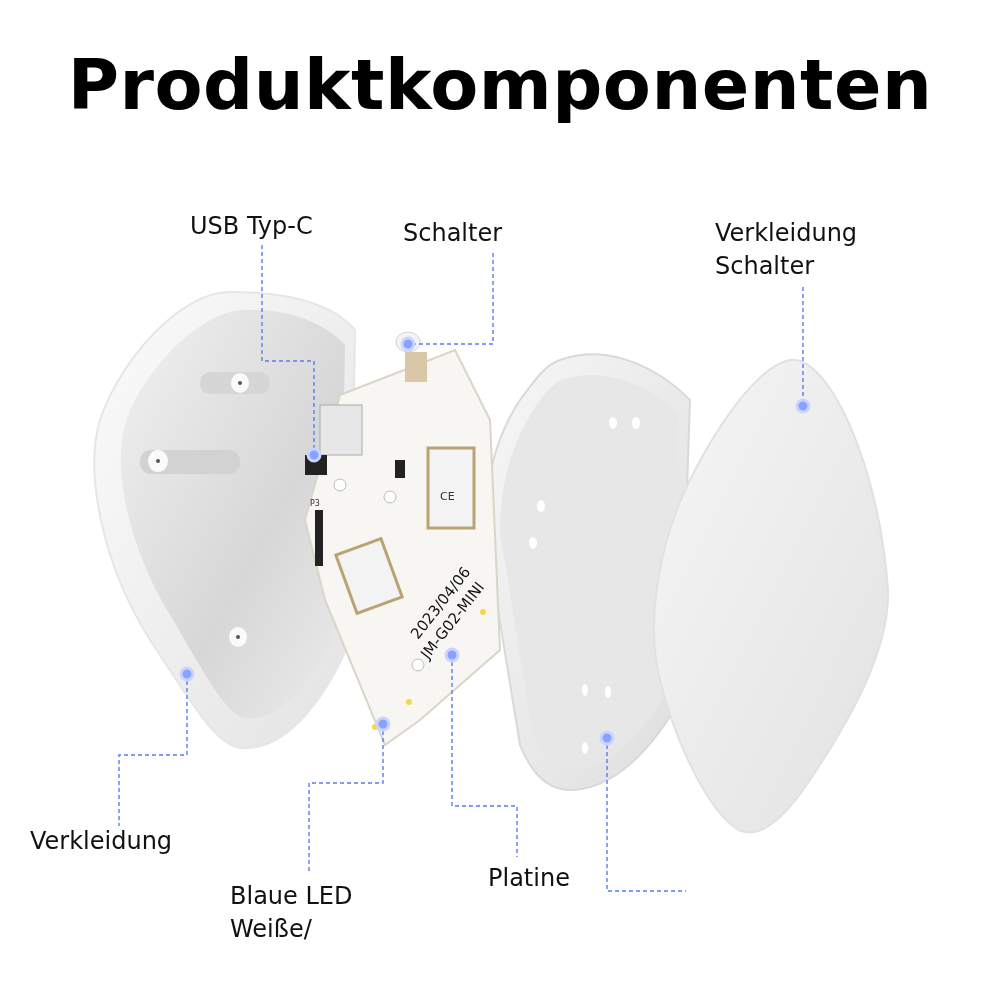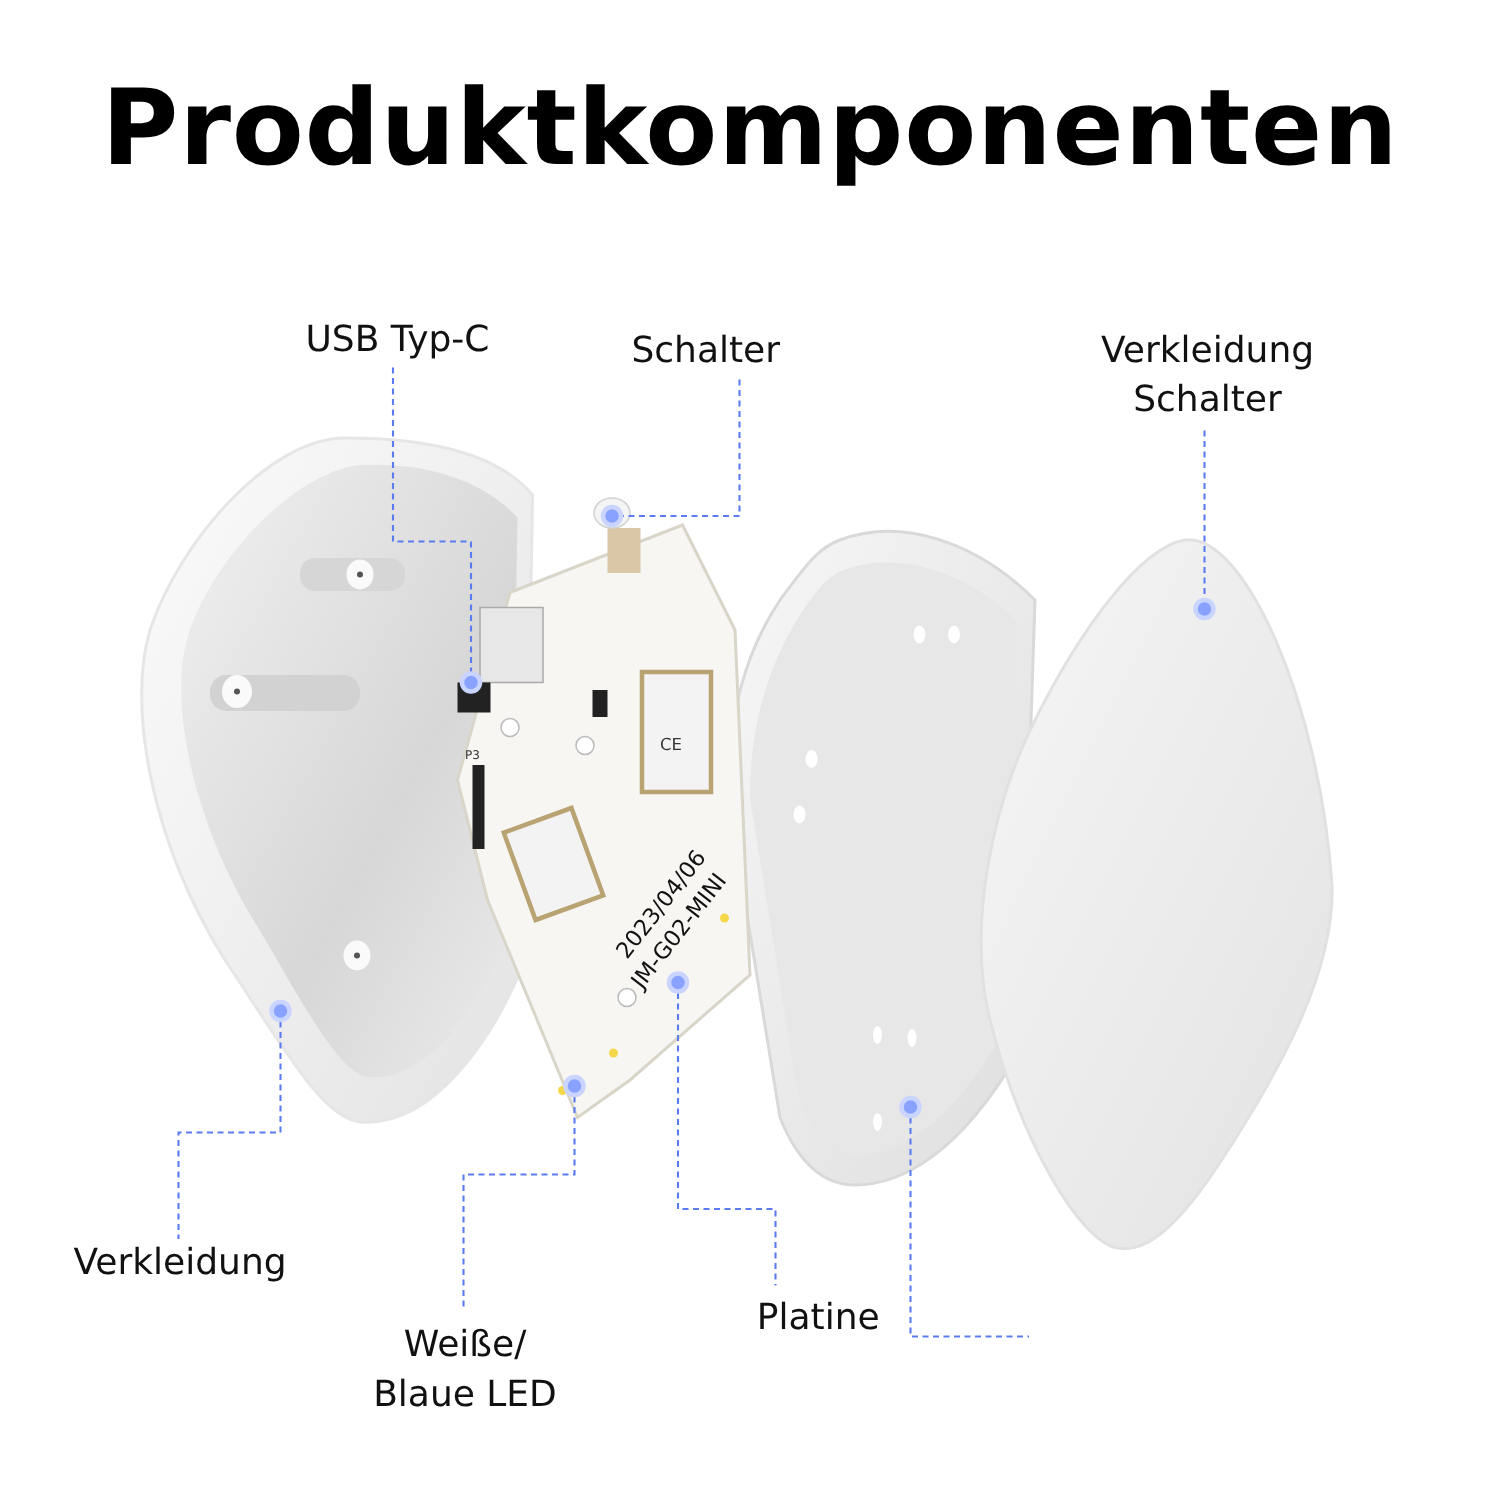--- a/index.html
+++ b/index.html
@@ -1,18 +1,18 @@
 <!DOCTYPE html>
 <html><head>
 <meta charset="utf-8">
 <style>
   html,body{margin:0;padding:0;background:#ffffff;}
   body{width:1000px;height:1000px;position:relative;overflow:hidden;font-family:"DejaVu Sans","Liberation Sans",sans-serif;color:#111;}
   .title{position:absolute;left:0;top:44px;width:1000px;text-align:center;font-size:70px;font-weight:bold;letter-spacing:0.5px;color:#000;}
-  .label{position:absolute;font-size:24px;line-height:33px;color:#111;text-align:center;white-space:nowrap;}
+  .label{position:absolute;font-size:24px;line-height:33px;color:#111;white-space:nowrap;}
   .label.left{text-align:left;}
   svg.scene{position:absolute;left:0;top:0;}
   .dot{fill:#8aa2ff;stroke:#c9d4ff;stroke-width:3;}
   .lead{fill:none;stroke:#5b7cf0;stroke-width:1.4;stroke-dasharray:4 3;}
 </style>
 </head>
 <body>
 
 <div class="title">Produktkomponenten</div>
 
@@ -115,20 +115,20 @@
   <div>Schalter</div>
 </div>
 <div class="label" style="left:715px;top:217px;width:180px;">
   <div>Verkleidung</div>
   <div>Schalter</div>
 </div>
 <div class="label" style="left:30px;top:825px;width:180px;">
   <div>Verkleidung</div>
 </div>
 <div class="label" style="left:230px;top:880px;width:160px;">
+  <div>Blaue LED</div>
   <div>Weiße/</div>
-  <div>Blaue LED</div>
 </div>
 <div class="label" style="left:488px;top:862px;width:115px;">
   <div>Platine</div>
 </div>
 <div class="label left" style="left:695px;top:878px;width:230px;">
 </div>
 
 </body></html>

